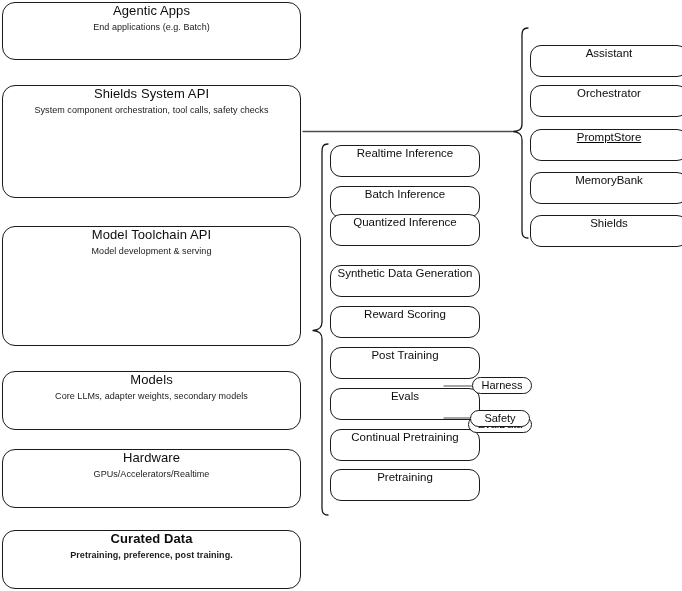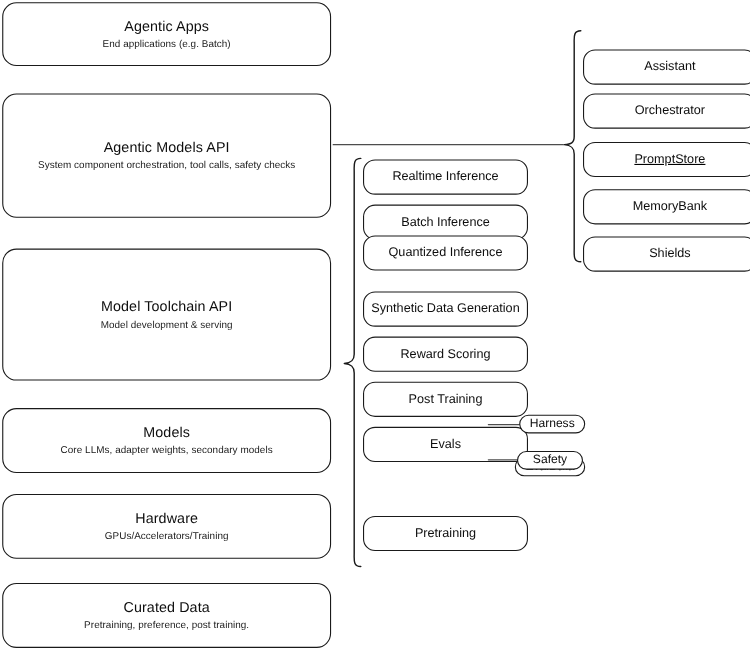--- a/index.html
+++ b/index.html
@@ -18,21 +18,20 @@
 
   
   .box {
     position: absolute;
     box-sizing: border-box;
     border: 1.3px solid #1a1a1a;
     background: #ffffff;
     display: flex;
     flex-direction: column;
     align-items: center;
-    justify-content: center;
     text-align: center;
   }
 
   
   .stack-box {
     border-radius: 13px;
     left: 2px;
     width: 299px;
   }
   .stack-title {
@@ -129,40 +128,40 @@
 <body>
 
 <div id="canvas">
 
   <div class="box stack-box" style="top:2px;height:58px;">
     <div class="stack-title">Agentic Apps</div>
     <div class="stack-sub">End applications (e.g. Batch)</div>
   </div>
 
   <div class="box stack-box" style="top:85px;height:113px;">
-    <div class="stack-title">Agentic Models API</div>
+    <div class="stack-title">Shields System API</div>
     <div class="stack-sub">System component orchestration, tool calls, safety checks</div>
   </div>
 
   <div class="box stack-box" style="top:226px;height:120px;">
     <div class="stack-title">Model Toolchain API</div>
     <div class="stack-sub">Model development &amp; serving</div>
   </div>
 
   <div class="box stack-box" style="top:371px;height:59px;">
     <div class="stack-title">Models</div>
     <div class="stack-sub">Core LLMs, adapter weights, secondary models</div>
   </div>
 
   <div class="box stack-box" style="top:449px;height:59px;">
     <div class="stack-title">Hardware</div>
-    <div class="stack-sub">GPUs/Accelerators/Training</div>
-  </div>
-
-  <div class="box stack-box" style="top:530px;height:59px;">
+    <div class="stack-sub">GPUs/Accelerators/Realtime</div>
+  </div>
+
+  <div class="box stack-box" style="top:530px;height:59px;font-weight:bold;">
     <div class="stack-title">Curated Data</div>
     <div class="stack-sub">Pretraining, preference, post training.</div>
   </div>
 
   <svg class="connector" style="left:0;top:0;width:682px;height:591px;">
     <line x1="303" y1="131.5" x2="512" y2="131.5"></line>
   </svg>
 
   <svg class="brace" style="left:0;top:0;width:682px;height:591px;">
     <path d="M 328 144
@@ -198,20 +197,23 @@
   </div>
   <div class="box mid-box" style="top:306px;">
     <div class="mid-label">Reward Scoring</div>
   </div>
   <div class="box mid-box" style="top:347px;">
     <div class="mid-label">Post Training</div>
   </div>
   <div class="box mid-box" style="top:388px;">
     <div class="mid-label">Evals</div>
   </div>
+  <div class="box mid-box" style="top:429px;">
+    <div class="mid-label">Continual Pretraining</div>
+  </div>
   <div class="box mid-box" style="top:469px;">
     <div class="mid-label">Pretraining</div>
   </div>
 
   <svg class="tag-connector" style="left:0;top:0;width:682px;height:591px;">
     <line x1="444" y1="386" x2="474" y2="386"></line>
     <line x1="444" y1="418" x2="472" y2="418"></line>
   </svg>
 
   <div class="tag-pill" style="left:472px;top:377px;width:60px;">

